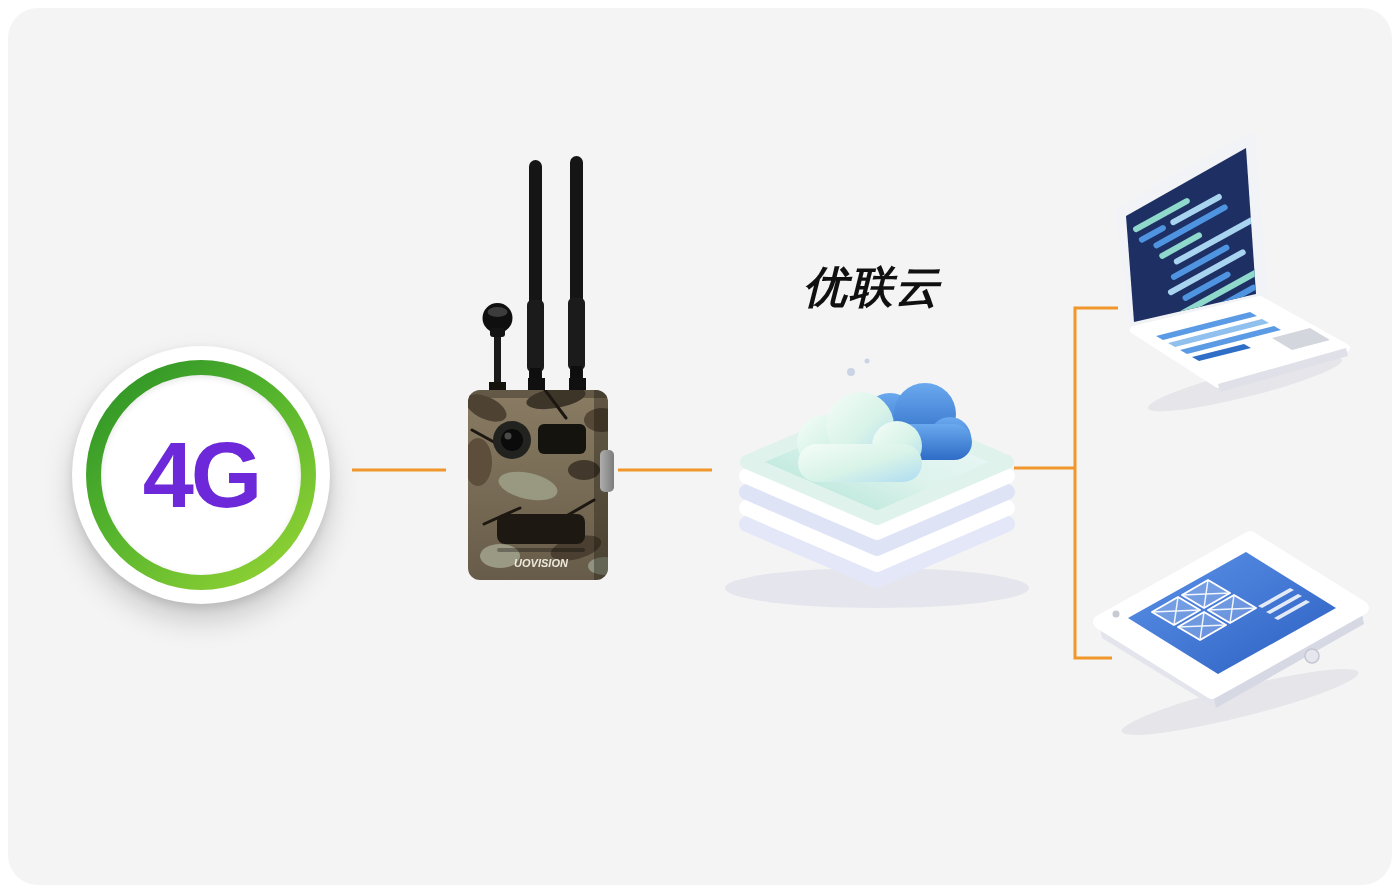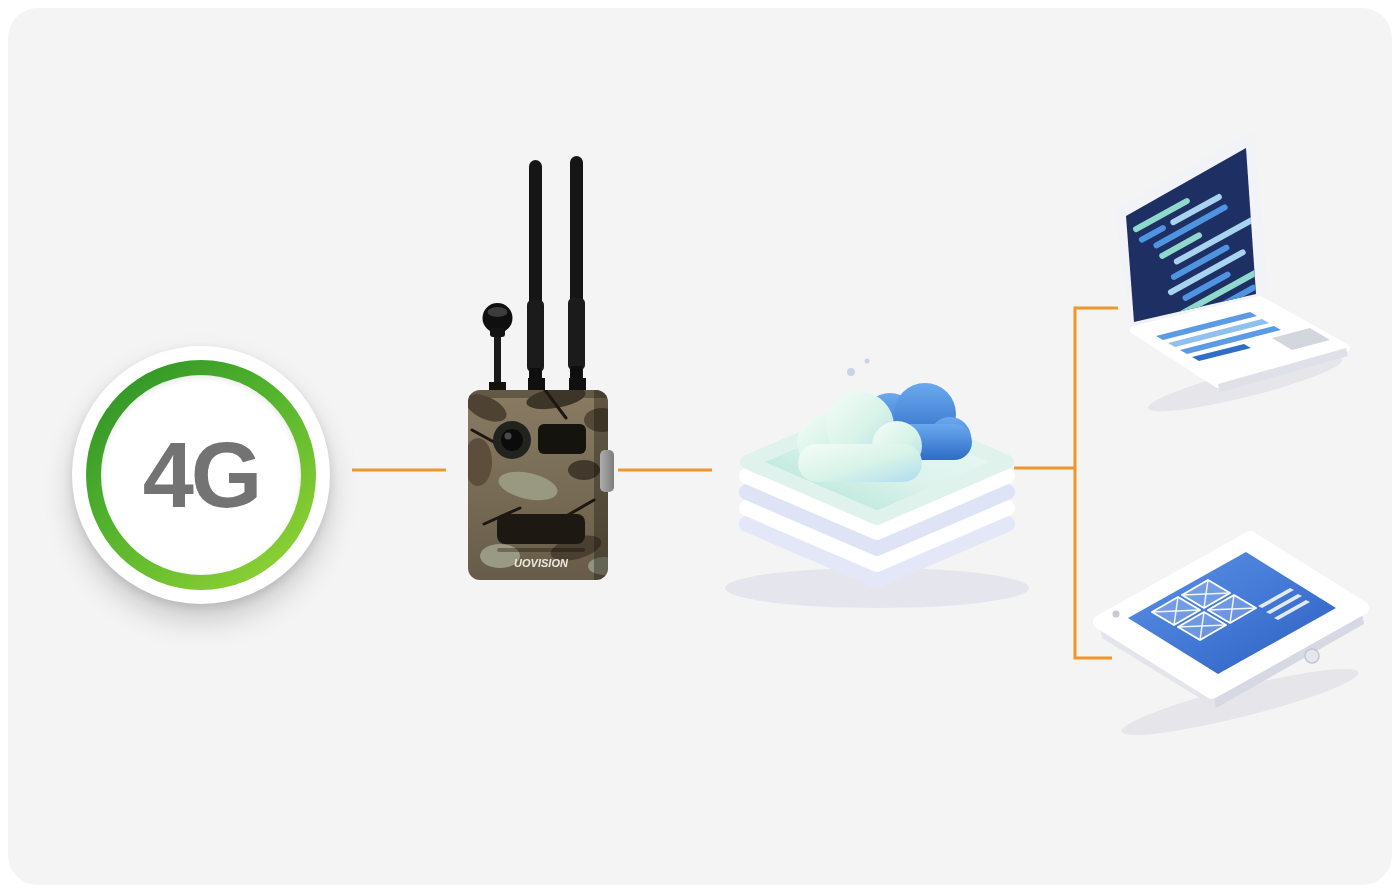--- a/index.html
+++ b/index.html
@@ -11,21 +11,21 @@
   .badge{position:absolute;left:72px;top:346px;}
   .badge-outer{width:258px;height:258px;border-radius:50%;background:#ffffff;
     box-shadow:0 16px 30px rgba(0,0,0,0.18),0 4px 10px rgba(0,0,0,0.10);
     display:flex;align-items:center;justify-content:center;}
   .badge-ring{width:230px;height:230px;border-radius:50%;
     background:linear-gradient(140deg,#2f9427 8%,#55b42d 45%,#8fd134 90%);
     display:flex;align-items:center;justify-content:center;}
   .badge-inner{width:200px;height:200px;border-radius:50%;background:#ffffff;
     display:flex;align-items:center;justify-content:center;
     box-shadow:inset 0 2px 6px rgba(0,0,0,0.10);}
-  .badge-inner span{font-size:92px;font-weight:900;color:#737373;letter-spacing:-3px;}
+  .badge-inner span{font-size:92px;font-weight:900;color:#6d28d9;letter-spacing:-3px;}
 
   
   .cloud-label{position:absolute;left:762px;top:258px;width:220px;text-align:center;
     font-size:44px;font-weight:900;font-style:italic;color:#101010;letter-spacing:2px;}
 </style>
 </head>
 <body>
 
 <div class="stage">
   <div class="panel"></div>
@@ -33,20 +33,21 @@
   <div class="badge">
     <div class="badge-outer">
       <div class="badge-ring">
         <div class="badge-inner">
           <span>4G</span>
         </div>
       </div>
     </div>
   </div>
 
+  <div class="cloud-label">优联云</div>
 
   <svg class="layer" width="1400" height="893" viewBox="0 0 1400 893">
     <defs>
       <linearGradient id="camoBase" x1="0" y1="0" x2="0" y2="1">
         <stop offset="0" stop-color="#8a7c63"></stop>
           <stop offset="1" stop-color="#675c49"></stop>
       </linearGradient>
       <linearGradient id="cloudBlue" x1="0" y1="0" x2="0" y2="1">
         <stop offset="0" stop-color="#6aa9ee"></stop>
           <stop offset="1" stop-color="#2e6cc6"></stop>

